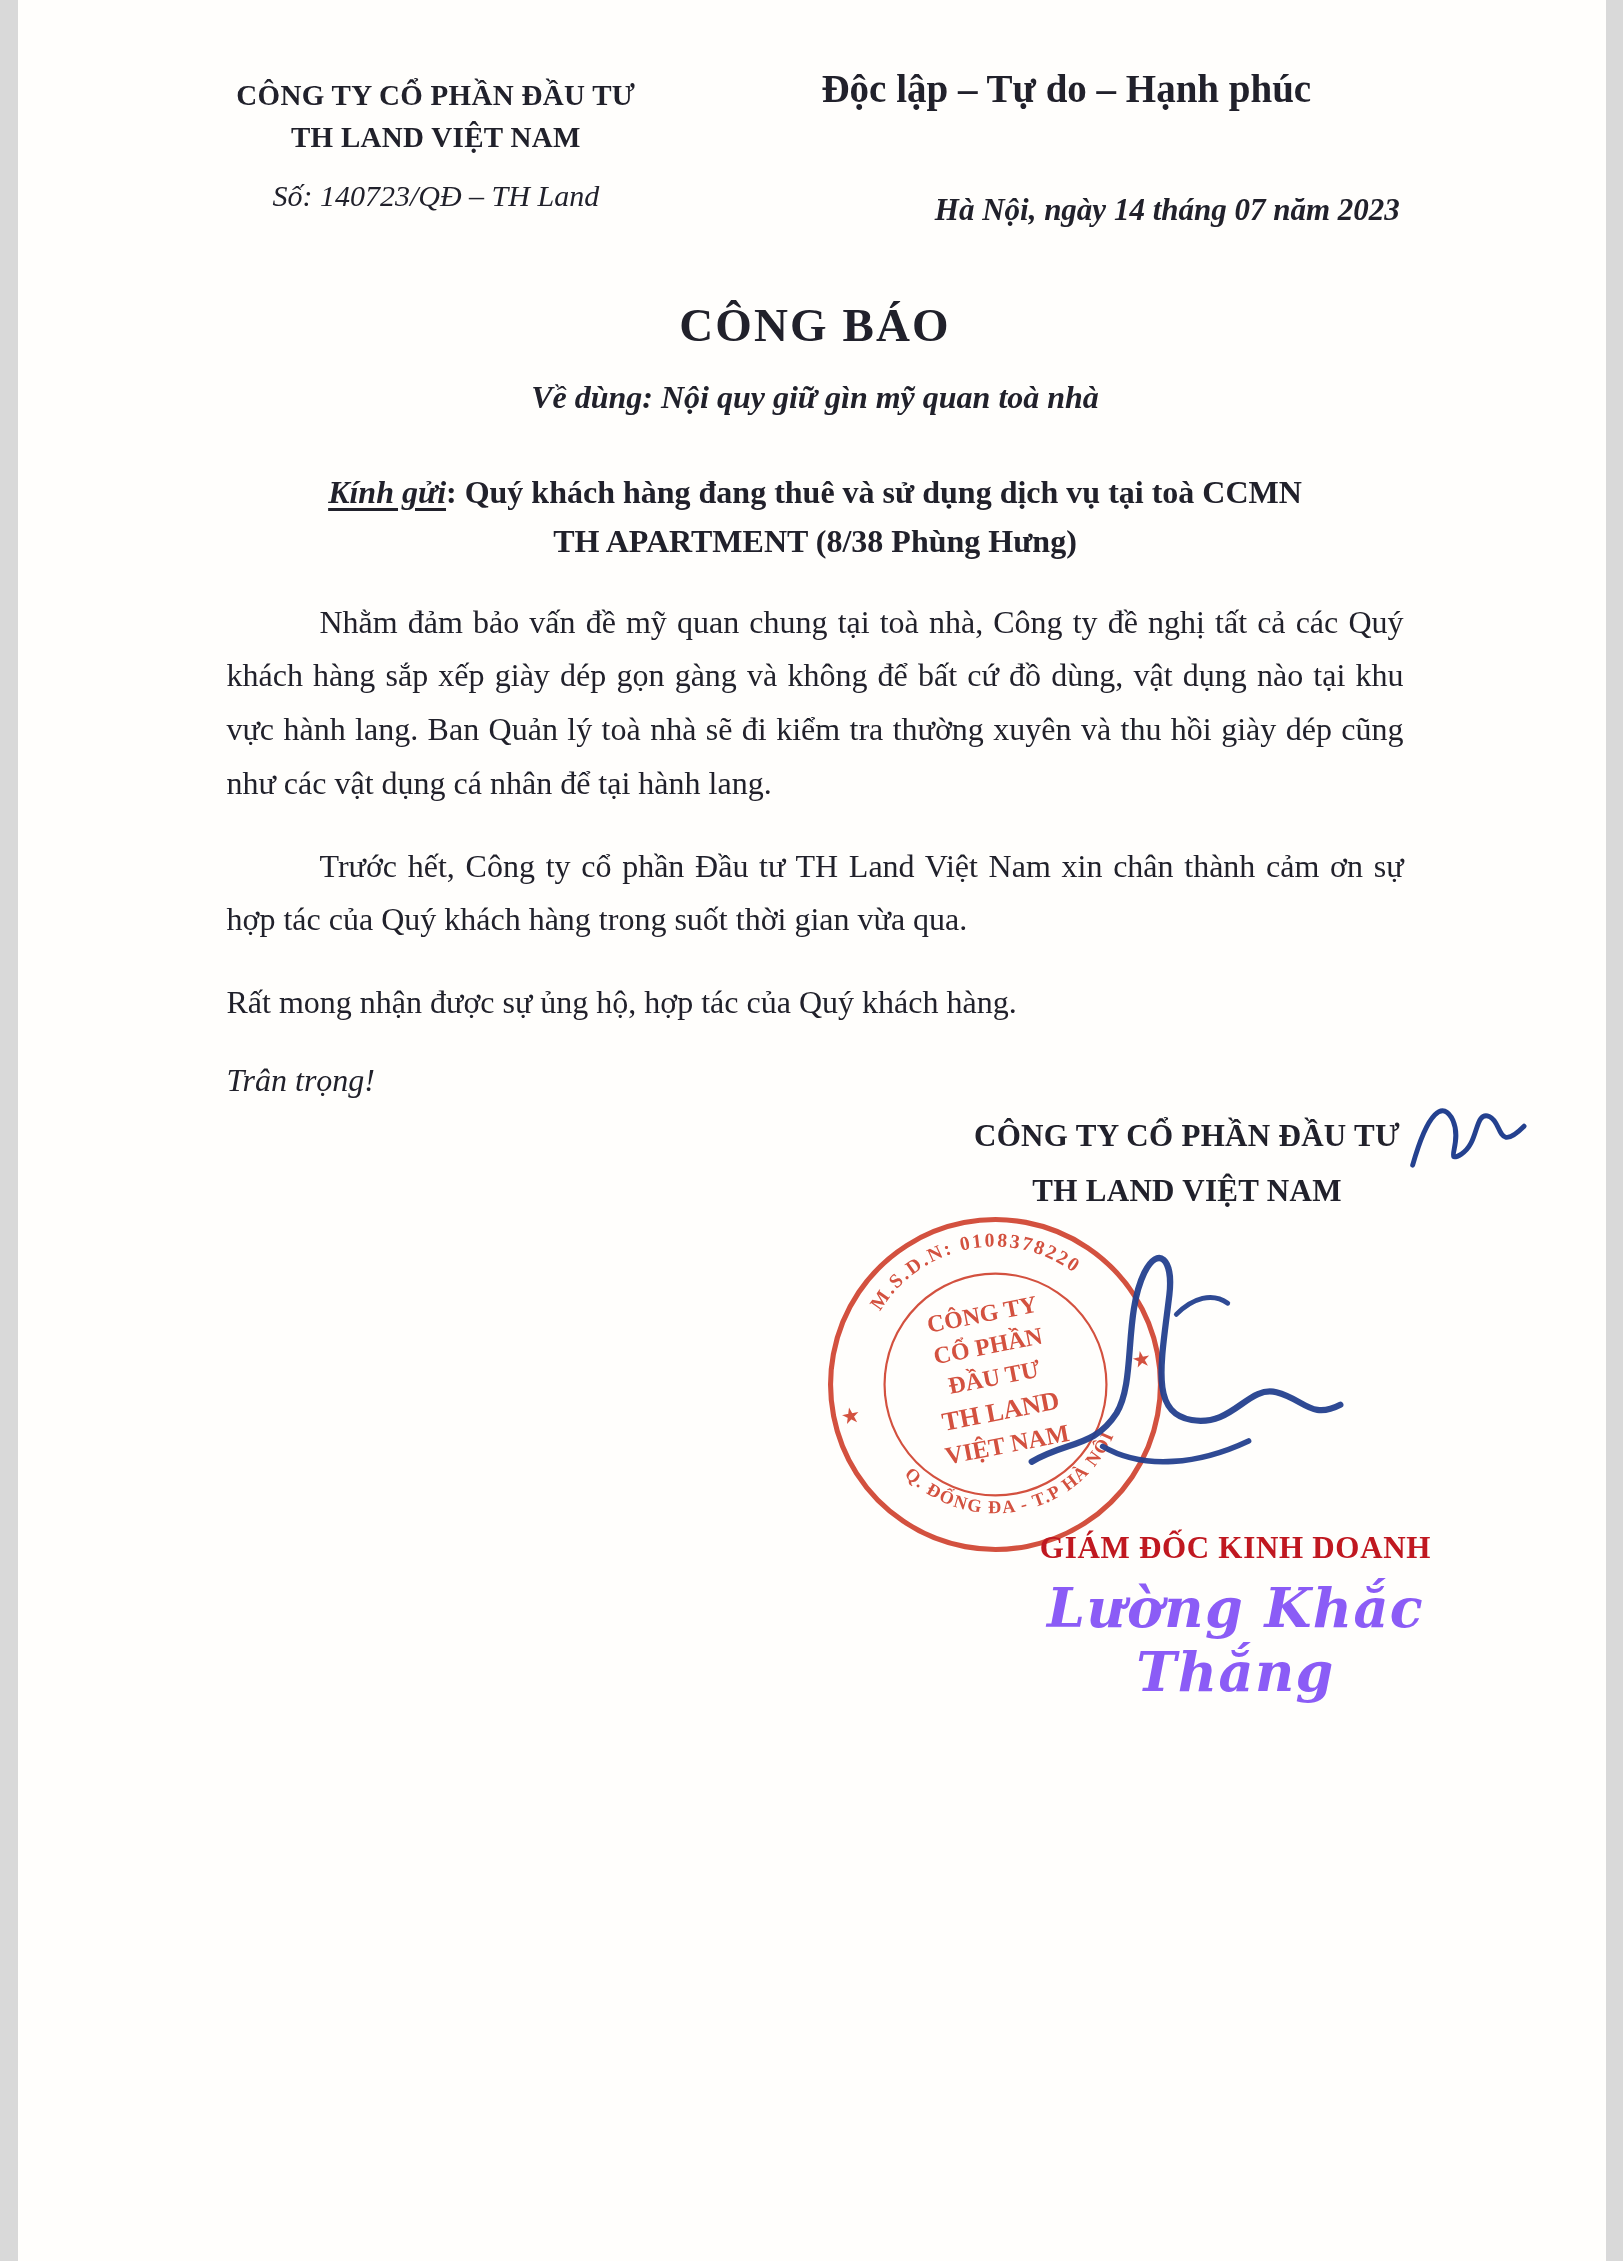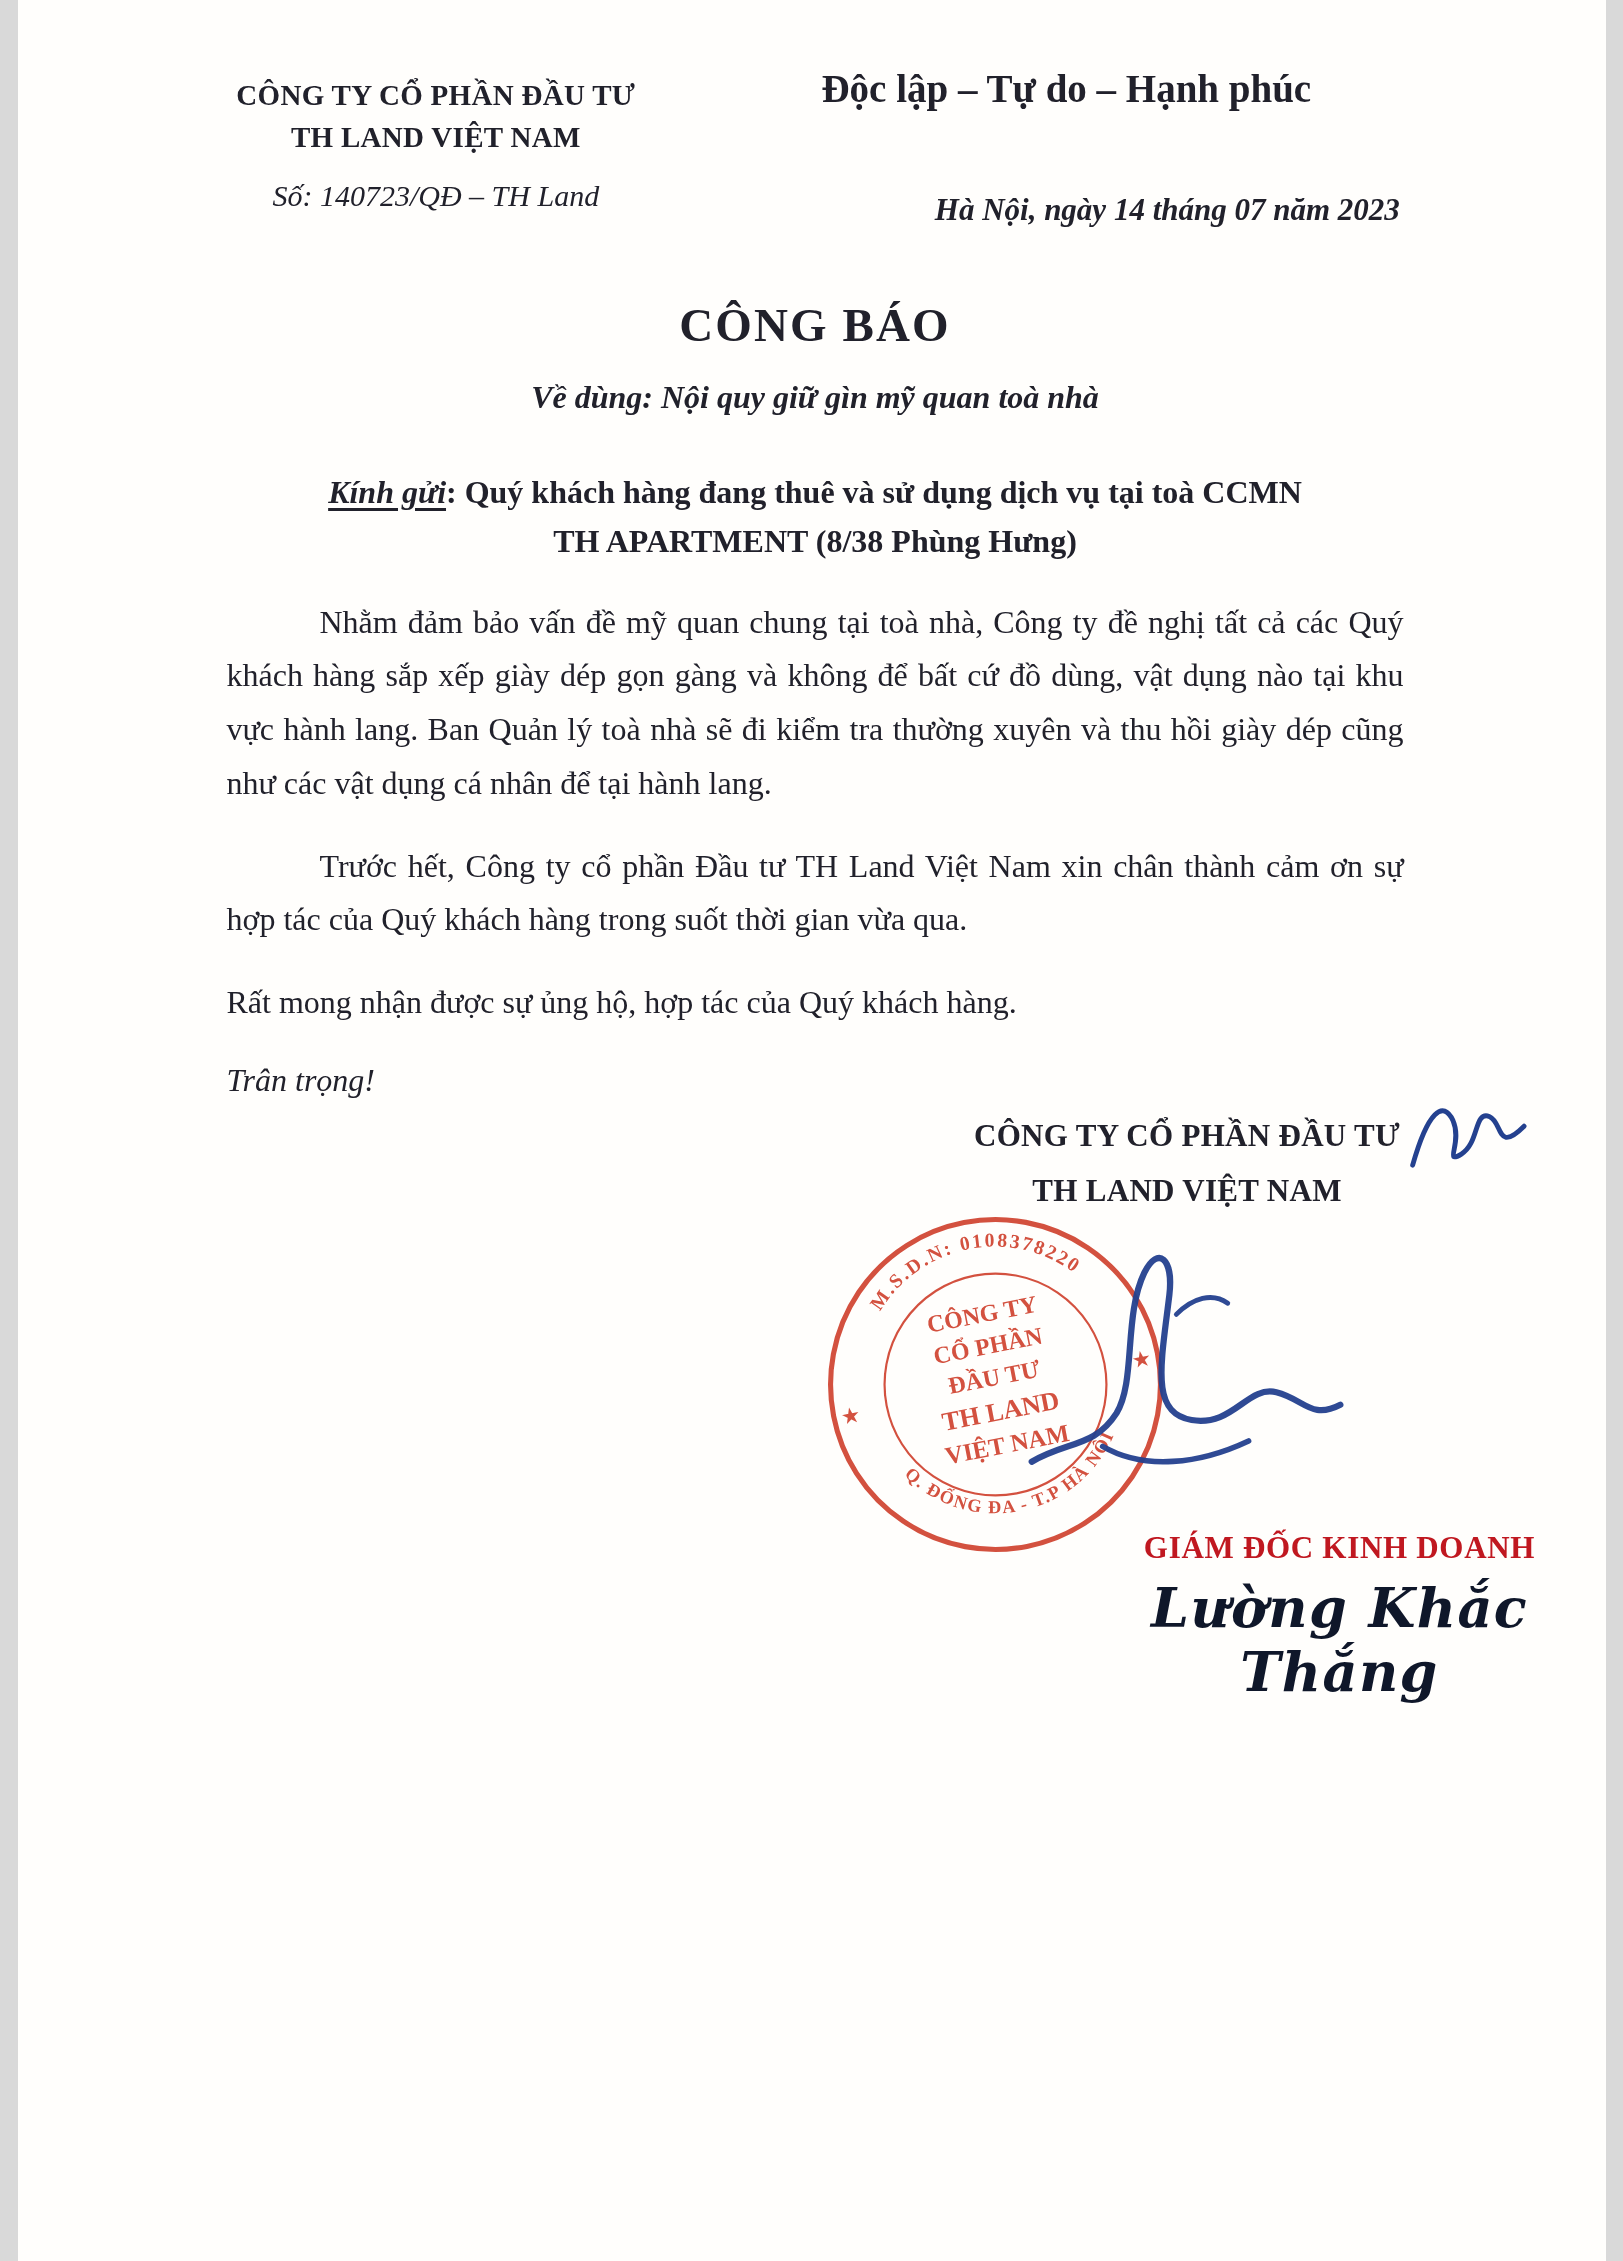--- a/index.html
+++ b/index.html
@@ -69,28 +69,28 @@
     width:343px; height:343px;
     transform:rotate(-11deg);
     opacity:.92;
   }
   .stamp-wrap svg { width:100%; height:100%; }
   .stamp-text { font-family:"Liberation Serif","DejaVu Serif",serif; font-weight:bold; }
 
   .signature-svg { position:absolute; left:994px; top:1231px; opacity:.95; }
 
   .signer-block {
-    position:absolute; left:1120px; top:1530px; width:404px; text-align:center;
+    position:absolute; left:1016px; top:1530px; width:404px; text-align:center;
   }
   .signer-title {
     font-weight:bold; font-size:31px; letter-spacing:0.7px; color:#c01820;
   }
   .signer-name {
     margin-top:9.7px; font-size:54px; font-style:italic; font-weight:bold;
-    color:#0f172a; font-family:"DejaVu Serif","Liberation Serif",serif;
+    color:#8b5cf6; font-family:"DejaVu Serif","Liberation Serif",serif;
     letter-spacing:1.4px;
   }
 </style>
 </head>
 <body>
 
 <div class="page">
   <div class="content">
 
     <div class="header">

